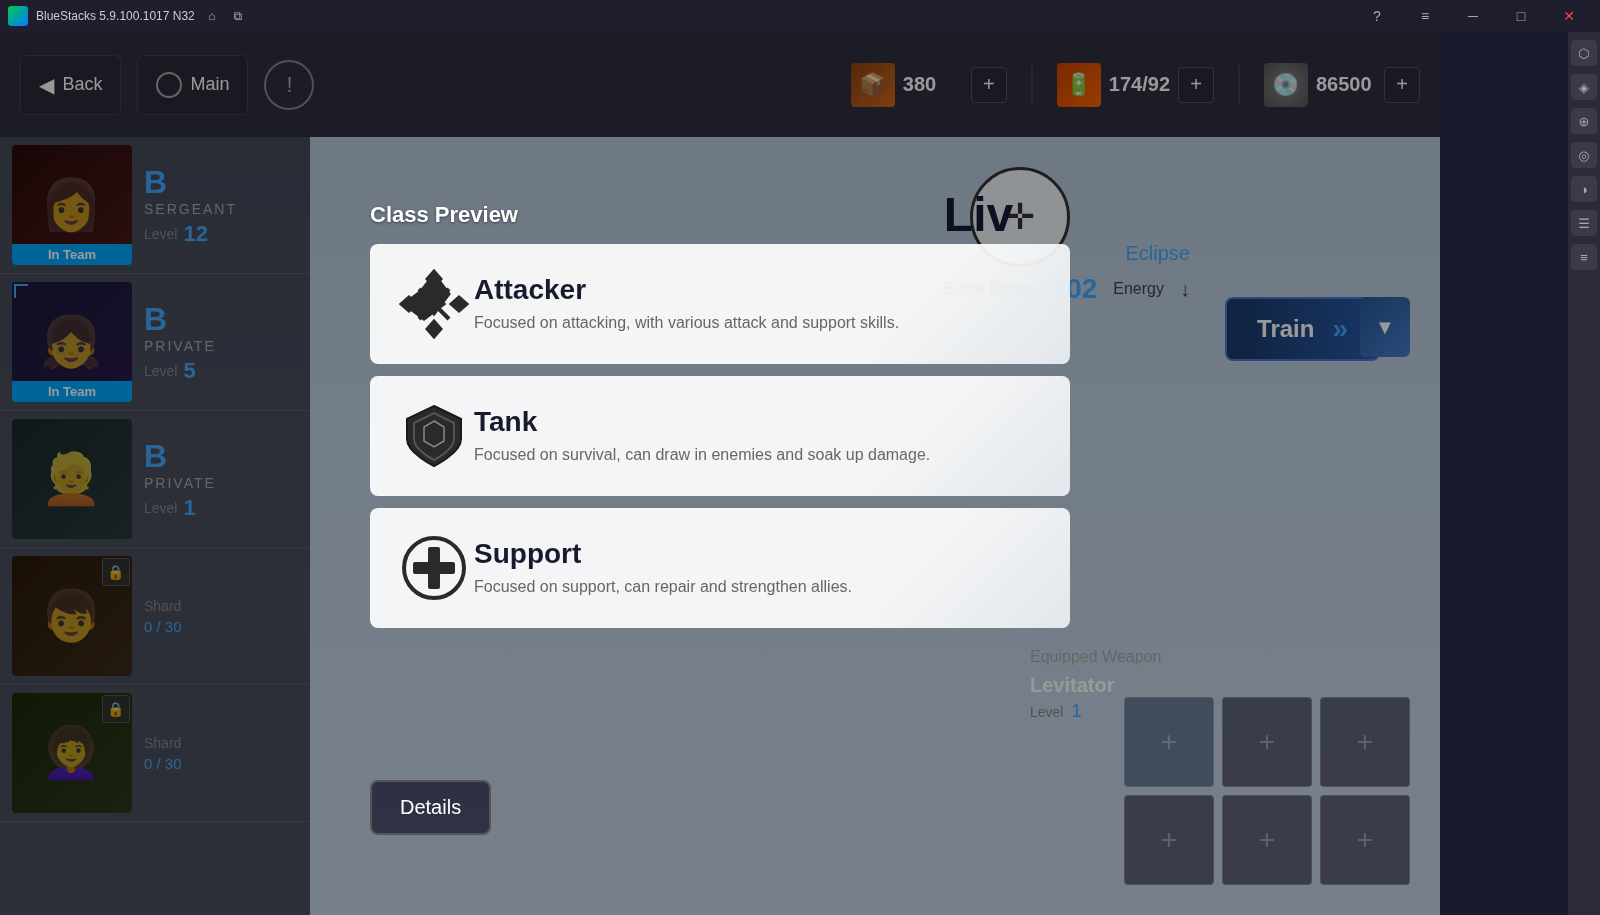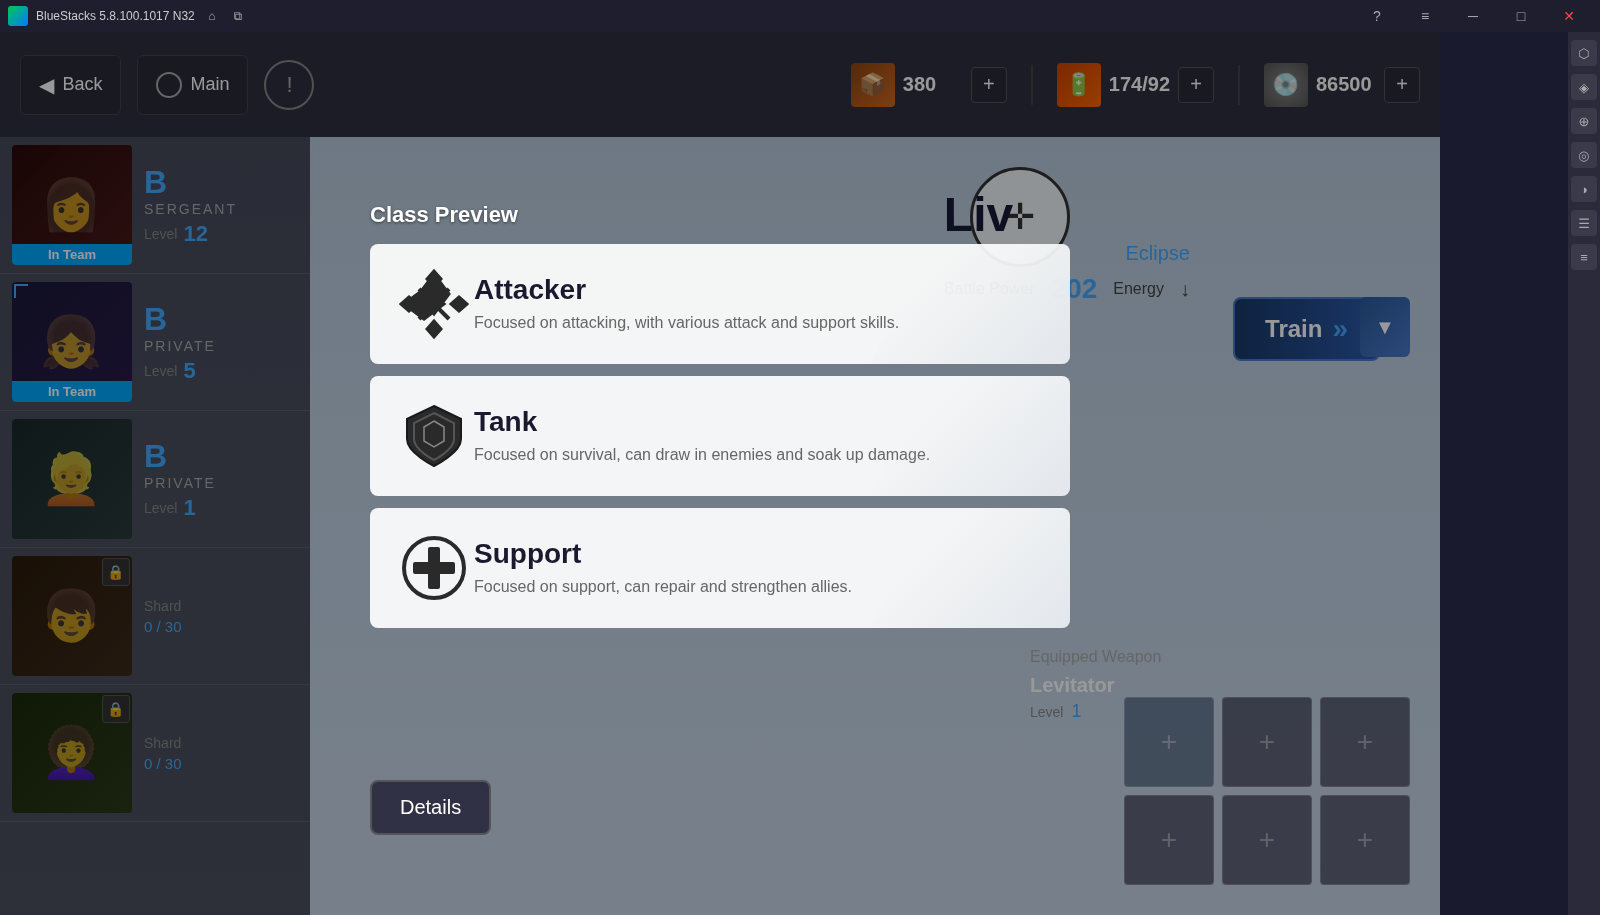--- a/index.html
+++ b/index.html
@@ -404,21 +404,21 @@
       right: 60px;
       background: linear-gradient(90deg, #1a3a6a, #2a5aaa);
       border: 2px solid #4a7acc;
       border-radius: 8px;
       padding: 14px 30px;
       color: #fff;
       font-size: 24px;
       font-weight: bold;
       display: flex;
       align-items: center;
-      gap: 10px;
+      gap: 18px;
       cursor: pointer;
       z-index: 10;
     }
     .train-arrows {
       color: #4af;
       font-size: 28px;
     }
     .train-dropdown {
       position: absolute;
       top: 160px;
@@ -616,21 +616,21 @@
       font-size: 50px;
       opacity: 0.7;
     }
   </style>
 </head>
 <body>
 
 <div class="title-bar">
   <div class="title-bar-left">
     <div class="title-bar-logo"></div>
-    <span class="title-bar-text">BlueStacks 5.8.100.1017 N32</span>
+    <span class="title-bar-text">BlueStacks 5.9.100.1017 N32</span>
     <div class="title-bar-icon">⌂</div>
     <div class="title-bar-icon">⧉</div>
   </div>
   <div class="title-bar-controls">
     <div class="title-ctrl">?</div>
     <div class="title-ctrl">≡</div>
     <div class="title-ctrl">─</div>
     <div class="title-ctrl">□</div>
     <div class="title-ctrl">✕</div>
   </div>

